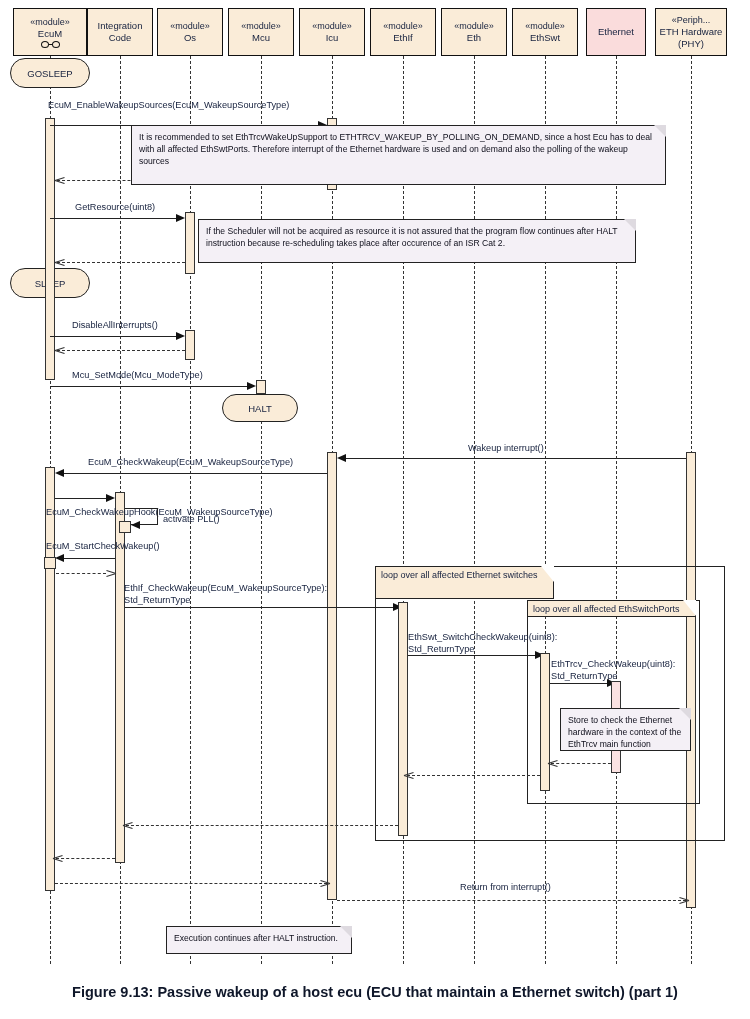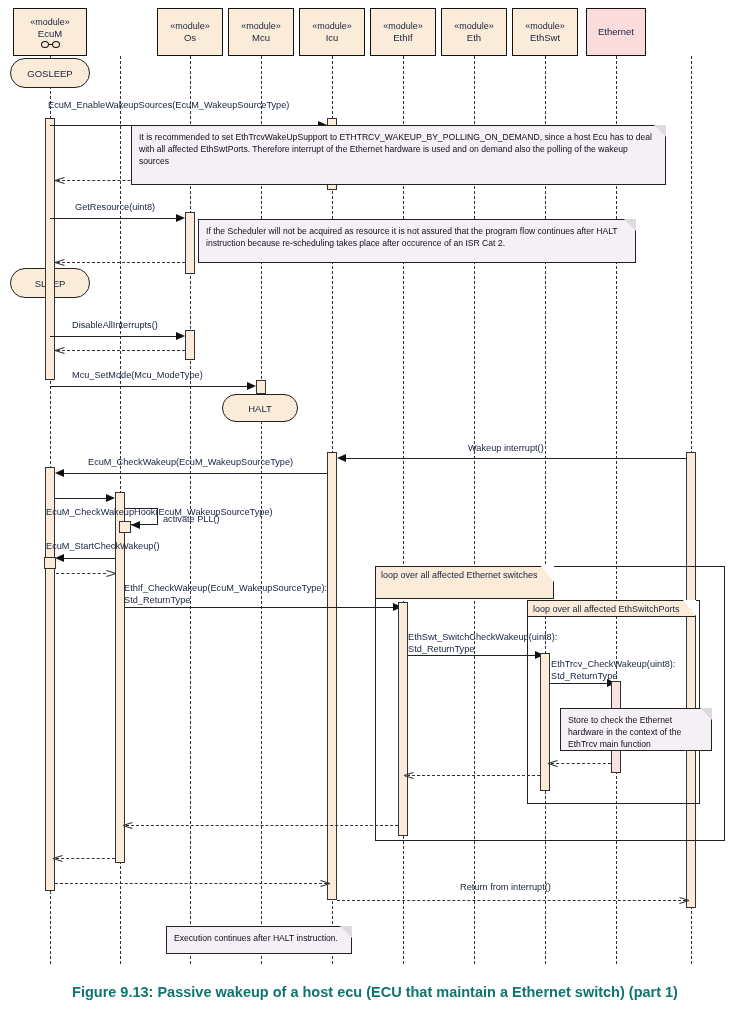--- a/index.html
+++ b/index.html
@@ -42,37 +42,41 @@
   .state{
     position:absolute;box-sizing:border-box;background:#faecd8;border:1.4px solid #222;
     border-radius:22px;display:flex;align-items:center;justify-content:center;
     font-size:9.5px;color:#16213e;
   }
   .frame{position:absolute;box-sizing:border-box;border:1.3px solid #222;background:transparent;}
   .frame-tab{position:absolute;box-sizing:border-box;background:#faecd8;border:1.3px solid #222;
     font-size:9px;color:#16213e;padding:2px 16px 2px 5px;line-height:12px;white-space:nowrap;}
   .frame-tab .cut{position:absolute;right:-1px;top:-1px;width:0;height:0;border-top:16px solid #fff;border-left:13px solid transparent;}
   .selfbox{position:absolute;box-sizing:border-box;border:1.3px solid #222;border-left:none;background:transparent;}
-  .caption{position:absolute;left:0;width:750px;text-align:center;font-weight:bold;font-size:14.5px;color:#0f766e;}
+  .caption{position:absolute;left:0;width:750px;text-align:center;font-weight:bold;font-size:14.5px;color:#0f172a;}
 </style>
 </head>
 <body>
 
 <div id="page">
 
   <div class="lifeline-head" style="left:13px;top:8px;width:74px;height:48px;">
     <span class="stereo">«module»</span>
     <span class="nm">EcuM</span>
     <span class="ball-pair">
         <span class="ball"></span>
         <span class="bar"></span>
         <span class="ball"></span>
       </span>
   </div>
 
+  <div class="lifeline-head" style="left:87px;top:8px;width:66px;height:48px;">
+    <span class="nm">Integration</span>
+    <span class="nm2">Code</span>
+  </div>
 
   <div class="lifeline-head" style="left:157px;top:8px;width:66px;height:48px;">
     <span class="stereo">«module»</span>
     <span class="nm">Os</span>
   </div>
 
   <div class="lifeline-head" style="left:228px;top:8px;width:66px;height:48px;">
     <span class="stereo">«module»</span>
     <span class="nm">Mcu</span>
   </div>
@@ -94,20 +98,25 @@
 
   <div class="lifeline-head" style="left:512px;top:8px;width:66px;height:48px;">
     <span class="stereo">«module»</span>
     <span class="nm">EthSwt</span>
   </div>
 
   <div class="lifeline-head pink" style="left:586px;top:8px;width:60px;height:48px;">
     <span class="nm">Ethernet</span>
   </div>
 
+  <div class="lifeline-head" style="left:655px;top:8px;width:72px;height:48px;">
+    <span class="stereo">«Periph...</span>
+    <span class="nm">ETH Hardware</span>
+    <span class="nm2">(PHY)</span>
+  </div>
 
   <div class="lifeline" style="left:50px;top:56px;height:908px;"></div>
   <div class="lifeline" style="left:120px;top:56px;height:908px;"></div>
   <div class="lifeline" style="left:190px;top:56px;height:908px;"></div>
   <div class="lifeline" style="left:261px;top:56px;height:908px;"></div>
   <div class="lifeline" style="left:332px;top:56px;height:908px;"></div>
   <div class="lifeline" style="left:403px;top:56px;height:908px;"></div>
   <div class="lifeline" style="left:474px;top:56px;height:908px;"></div>
   <div class="lifeline" style="left:545px;top:56px;height:908px;"></div>
   <div class="lifeline" style="left:616px;top:56px;height:908px;"></div>
@@ -217,21 +226,21 @@
 
   <div class="act" style="left:540px;top:653px;width:10px;height:138px;"></div>
 
   <div class="lbl" style="left:551px;top:659px;">EthTrcv_CheckWakeup(uint8):
 Std_ReturnType</div>
   <div class="msg" style="left:550px;top:683px;width:57px;"></div>
   <div class="arrowR" style="left:607px;top:678.5px;"></div>
 
   <div class="act pink" style="left:611px;top:681px;width:10px;height:92px;"></div>
 
-  <div class="note" style="left:560px;top:708px;width:152px;height:43px;">
+  <div class="note" style="left:560px;top:708px;width:131px;height:43px;">
     <span>Store to check the Ethernet hardware in the context of the EthTrcv main function</span>
     <span class="fold2"></span>
   </div>
 
   <div class="msg dash" style="left:551px;top:763px;width:60px;"></div>
   <div class="openL" style="left:548px;top:759px;"></div>
 
   <div class="msg dash" style="left:407px;top:775px;width:133px;"></div>
   <div class="openL" style="left:404px;top:771px;"></div>
 

